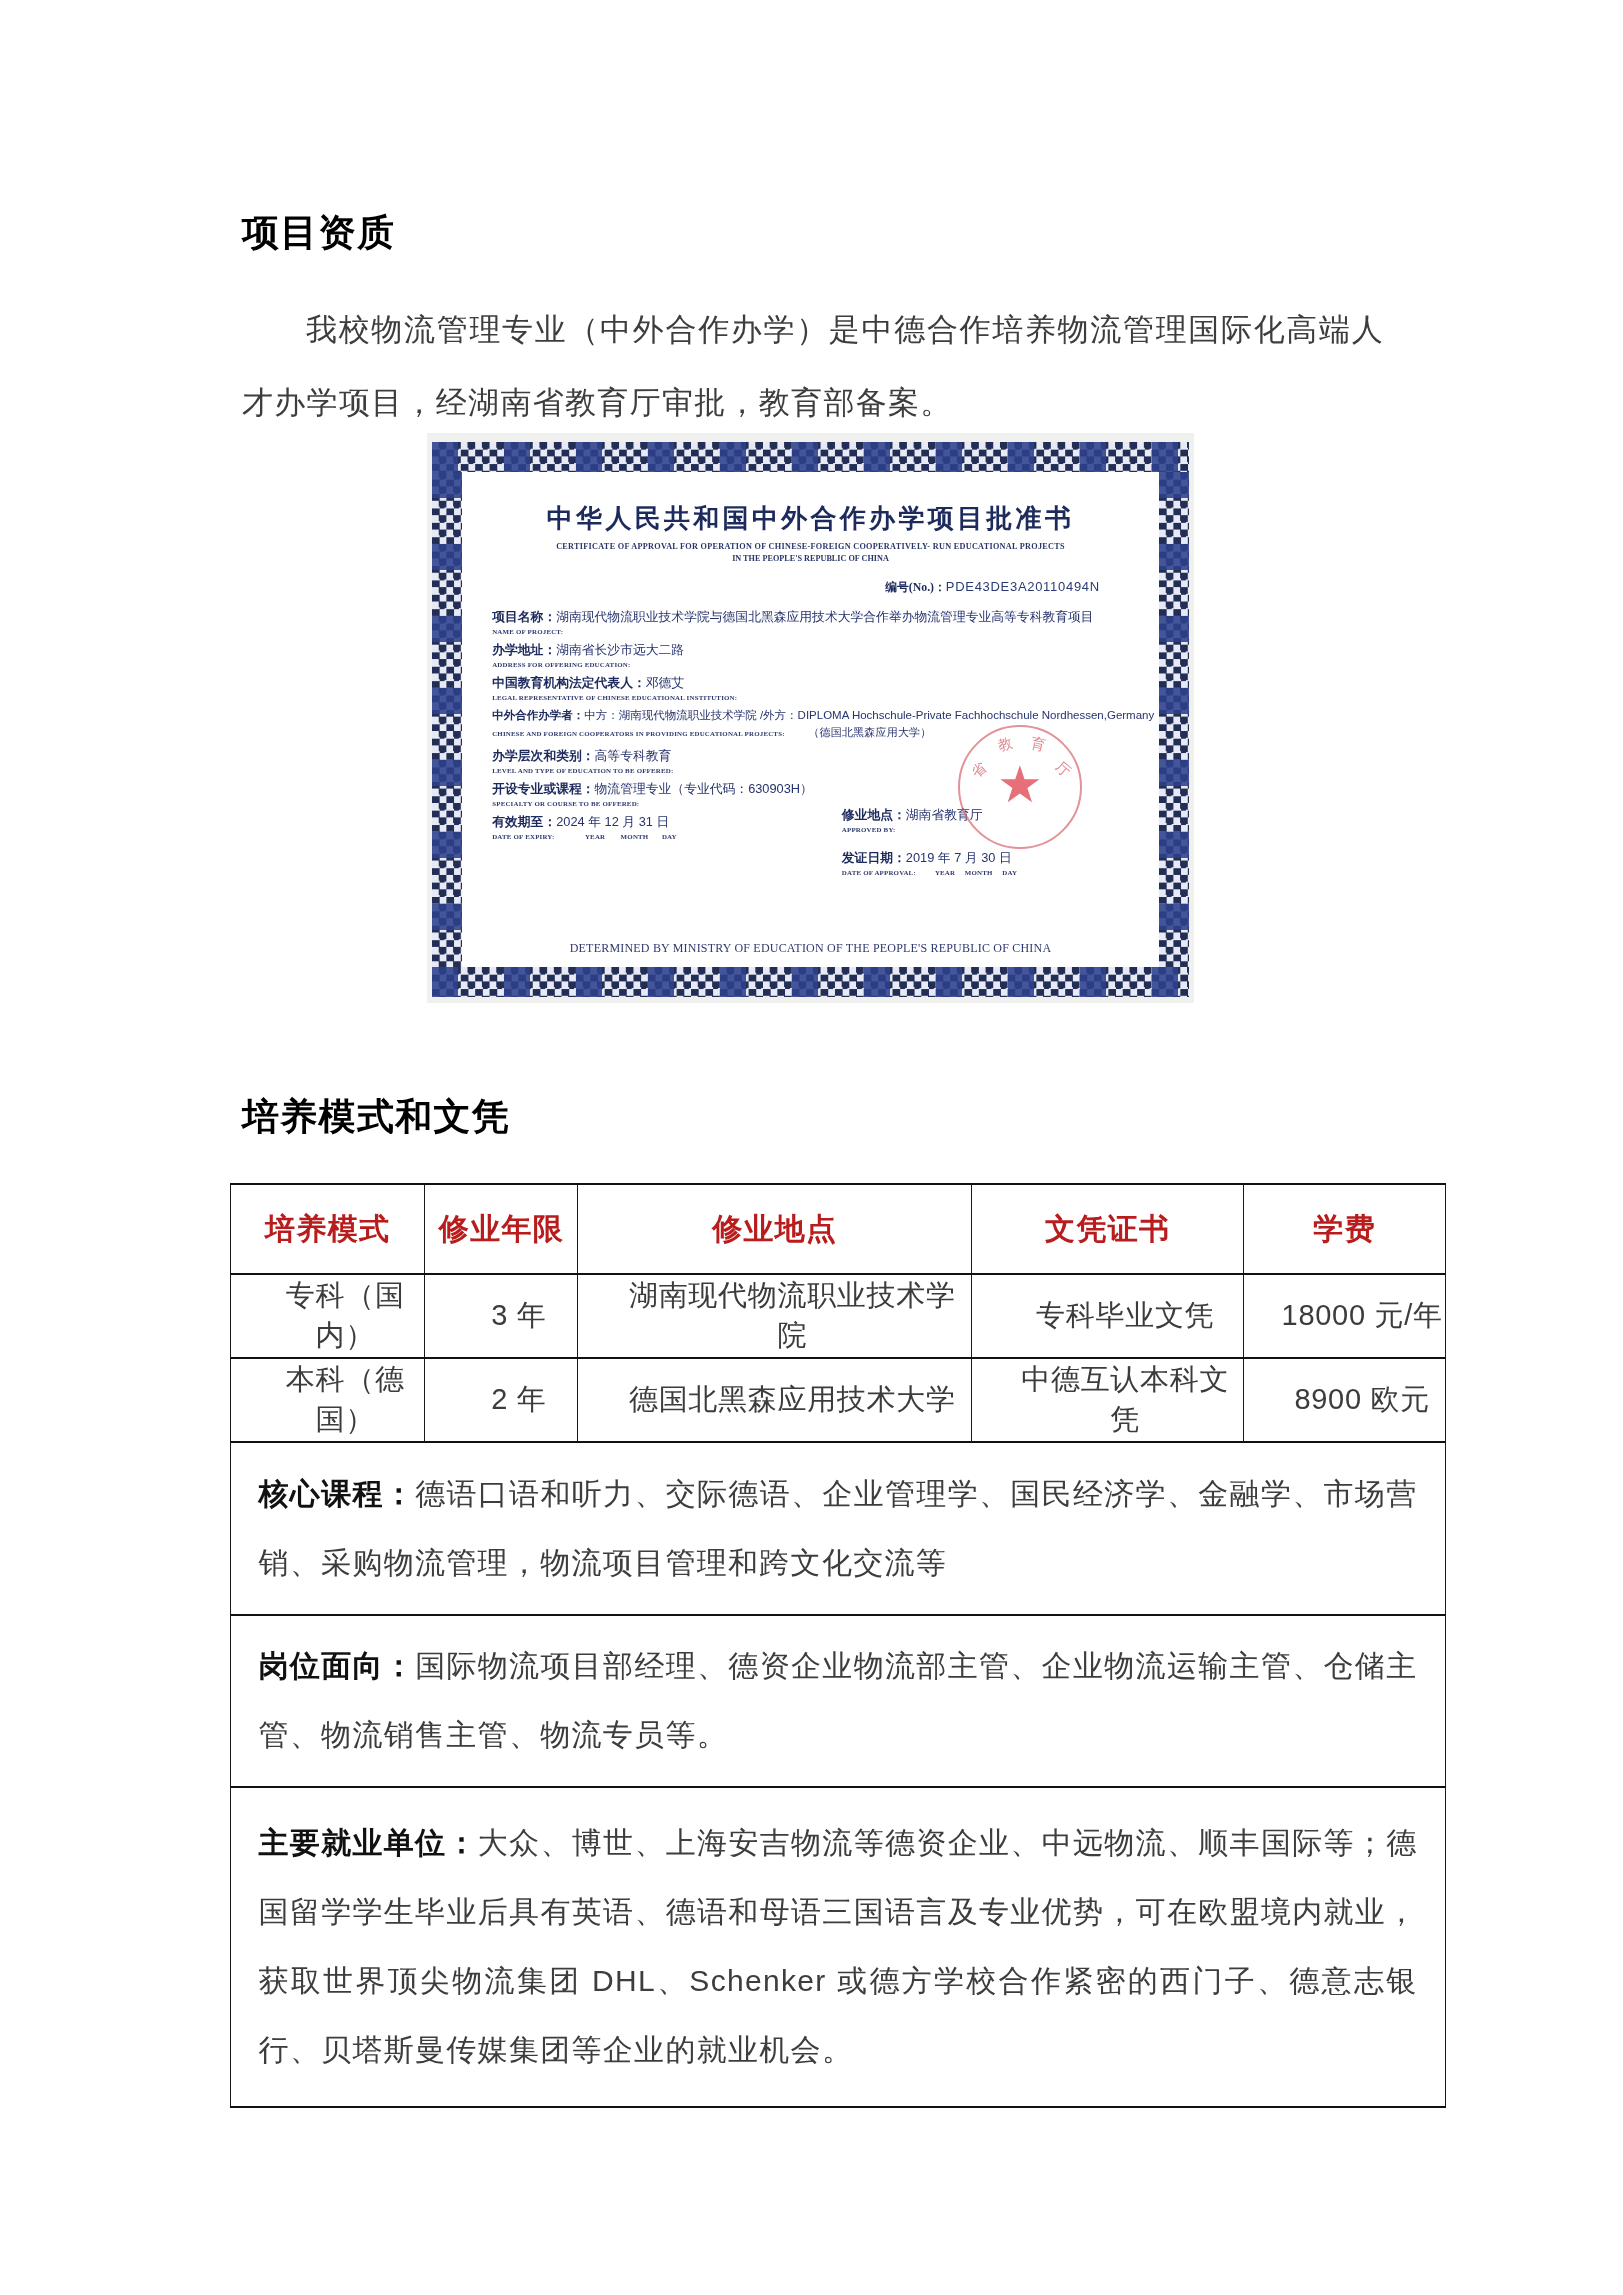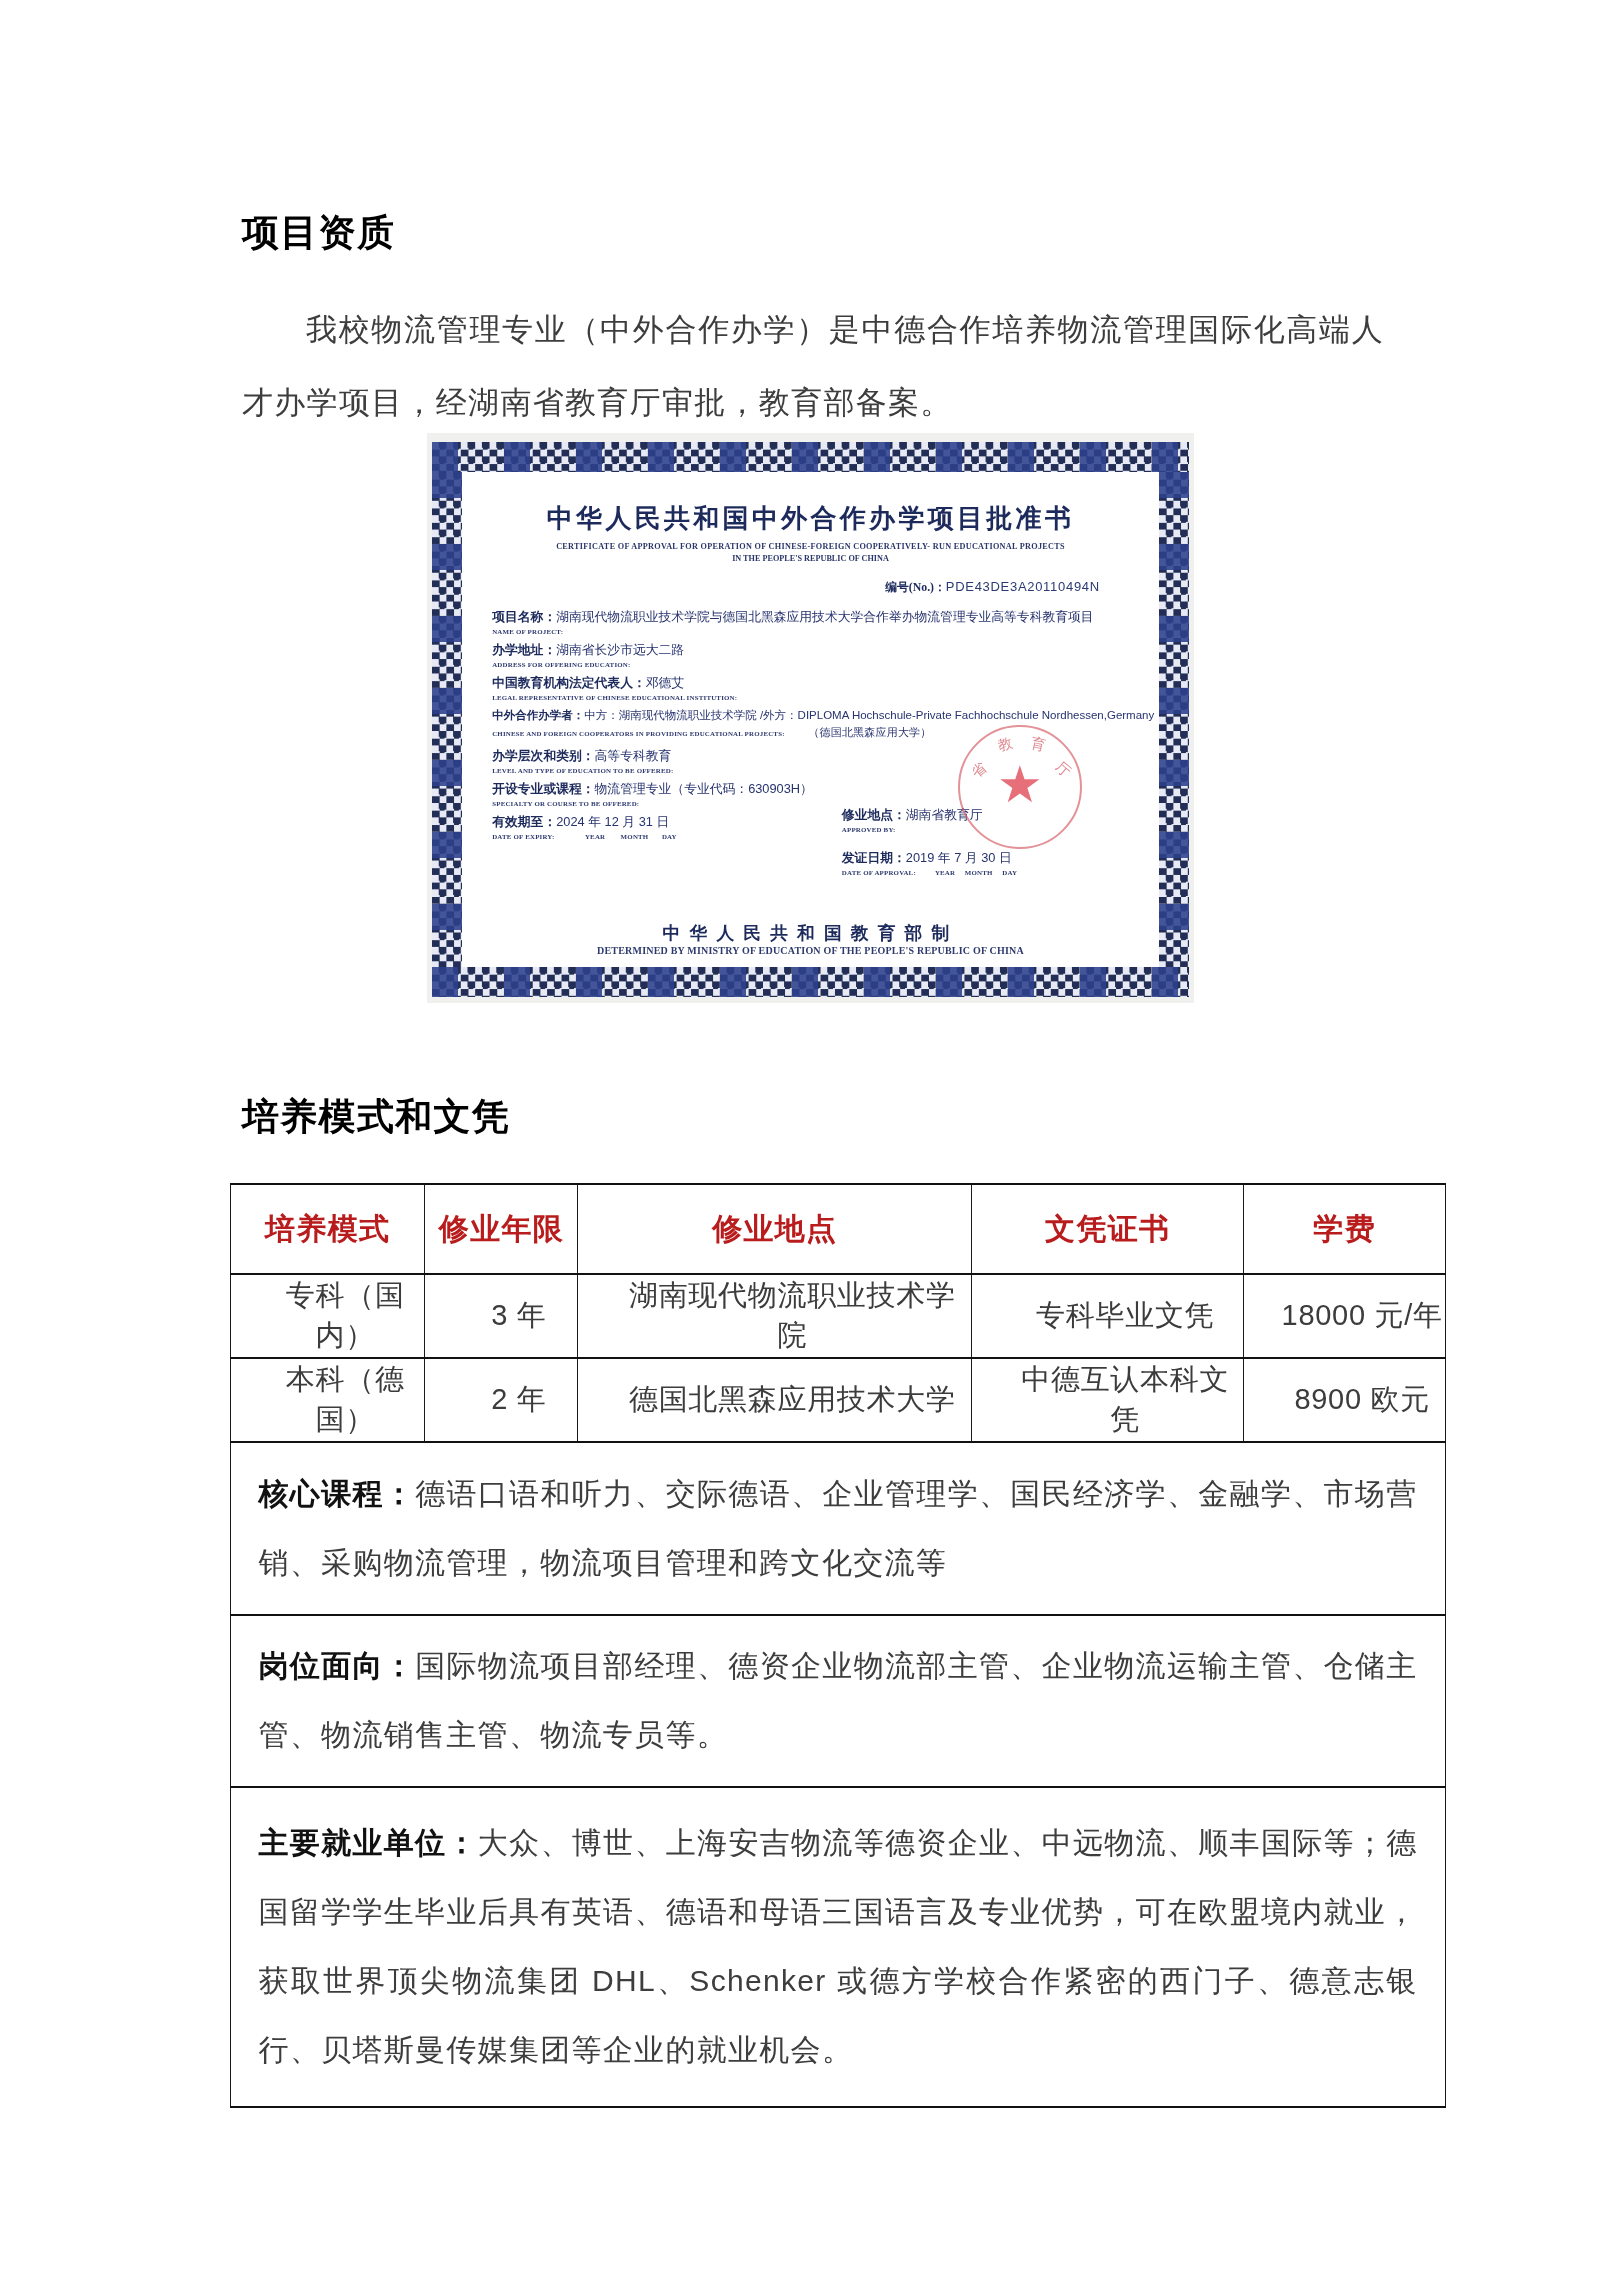--- a/index.html
+++ b/index.html
@@ -67,21 +67,21 @@
   .cert-field .val{font-size:12.8px;color:#27336e;font-family:"Liberation Sans",sans-serif;}
   .cert-field.tight .lbl,.cert-field.tight .val{font-size:11.5px;}
   .caption{font-size:6.9px;font-weight:bold;color:#2e3a6e;letter-spacing:0.2px;white-space:pre;margin-top:2px;}
   .caption .cap-extra{font-size:11px;font-weight:normal;color:#27336e;font-family:"Liberation Sans",sans-serif;margin-left:23.6px;}
   .cert-issue{position:absolute;right:42px;top:335px;width:275px;}
   .cert-issue .grp{margin-bottom:17px;}
   .cert-issue .lbl{font-weight:bold;font-size:12.8px;color:#1d2a5c;font-family:"Liberation Sans",sans-serif;white-space:nowrap;}
   .cert-issue .val{font-size:12.8px;color:#27336e;font-family:"Liberation Sans",sans-serif;white-space:nowrap;}
   .cert-footer{position:absolute;left:0;right:0;bottom:10.5px;text-align:center;}
   .cert-footer .cn{font-size:17.7px;font-weight:bold;color:#1d2a5c;letter-spacing:9.2px;}
-  .cert-footer .en{font-size:10px;font-weight:bold;color:#2e3a6e;margin-top:0;letter-spacing:0.2px;}
+  .cert-footer .en{font-size:12px;font-weight:normal;color:#2e3a6e;margin-top:0;letter-spacing:0.2px;}
   
   .stamp{
     position:absolute;right:77px;top:253px;width:120px;height:120px;border-radius:50%;
     border:2.6px solid rgba(214,96,104,0.75);opacity:.92;pointer-events:none;
   }
   .stamp .star{
     position:absolute;left:50%;top:50%;transform:translate(-50%,-54%);
     font-size:51px;color:rgba(222,70,85,0.85);font-family:"DejaVu Sans",sans-serif;
   }
   .stamp .c{position:absolute;font-size:14.4px;color:rgba(210,95,105,0.8);font-family:"Liberation Sans",sans-serif;}
@@ -182,21 +182,20 @@
 
         <div class="stamp">
           <span class="c c0">省</span>
           <span class="c c1">教</span>
           <span class="c c2">育</span>
           <span class="c c3">厅</span>
           <span class="star">★</span>
         </div>
 
         <div class="cert-footer">
-          <div class="cn">中华人民共和国教育部制</div>
           <div class="en">DETERMINED BY MINISTRY OF EDUCATION OF THE PEOPLE'S REPUBLIC OF CHINA</div>
         </div>
       </div>
     </div>
   </div>
 
   <h2 id="h2" class="h-sec">培养模式和文凭</h2>
 
   <table class="tbl">
     <colgroup>

